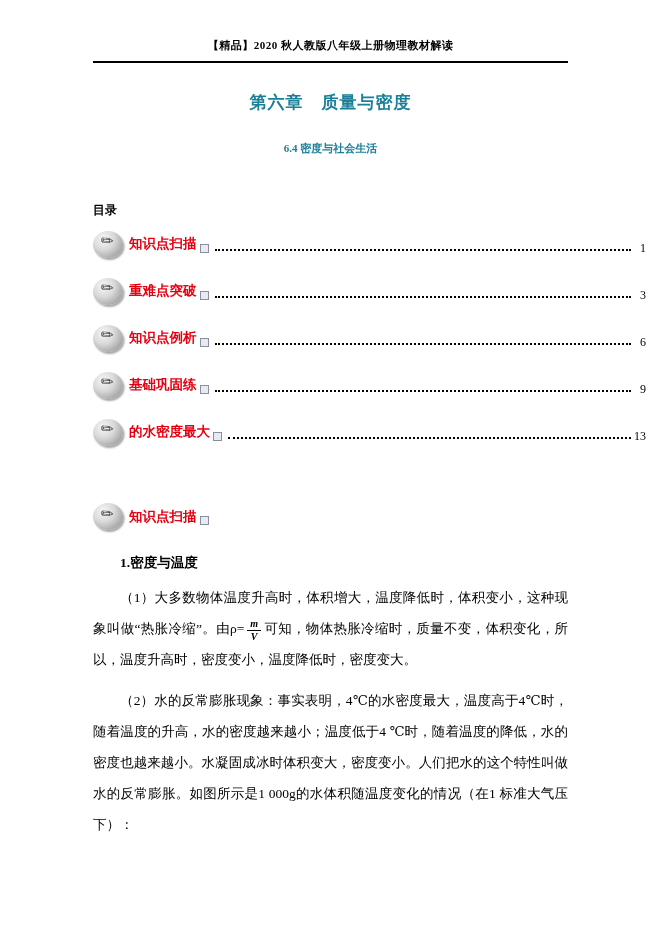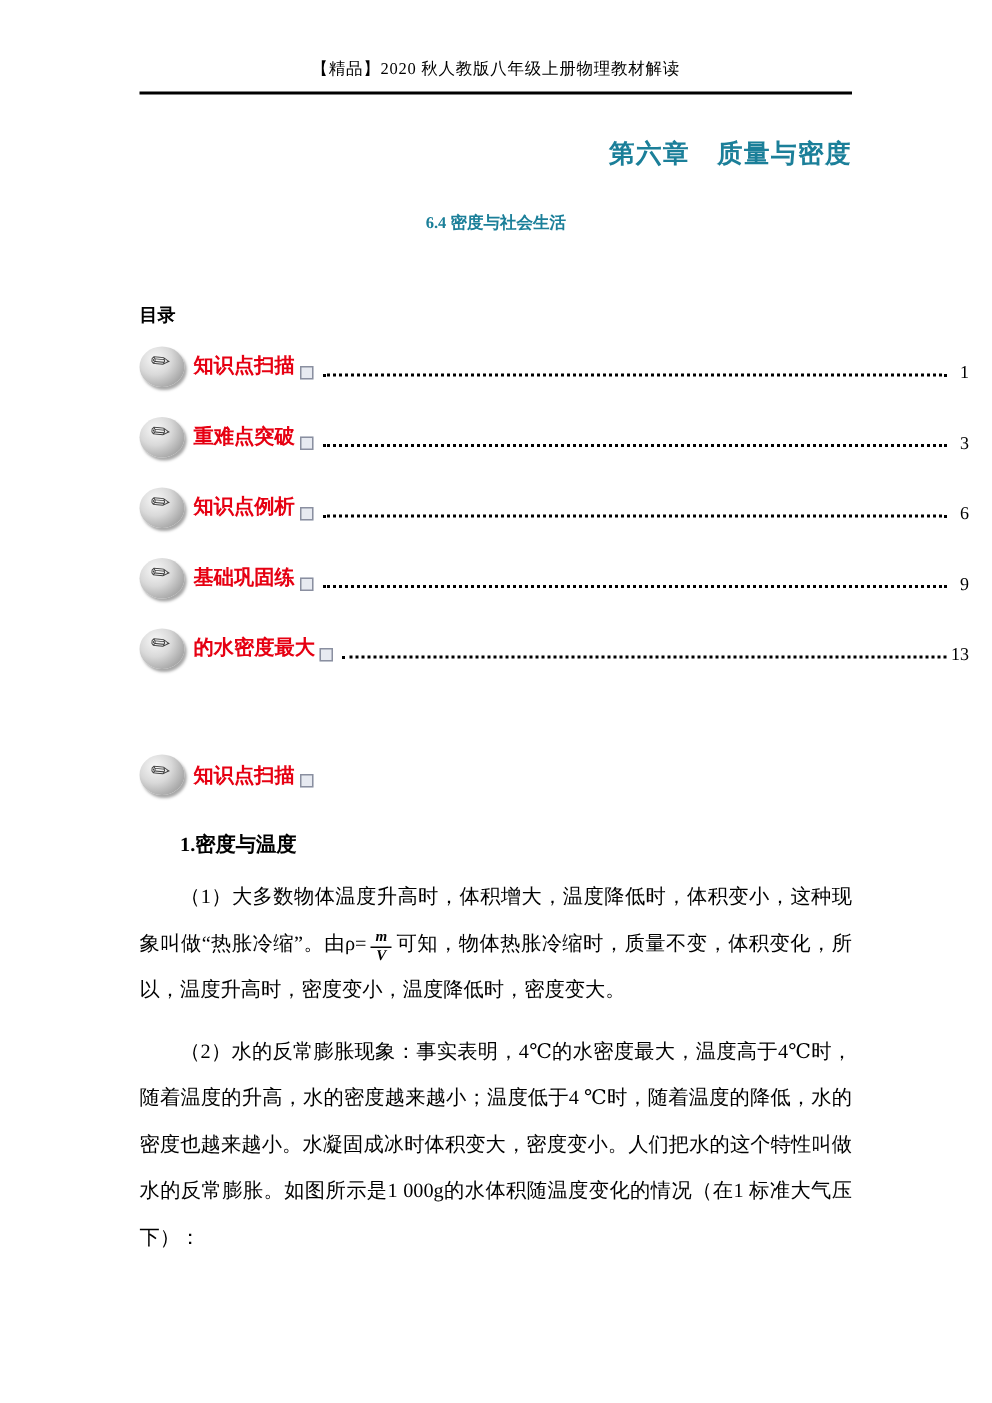--- a/index.html
+++ b/index.html
@@ -2,24 +2,24 @@
 <html><head>
 <meta charset="utf-8">
 <style>
   * { margin:0; padding:0; box-sizing:border-box; }
   html,body { background:#ffffff; }
   .page {
     width:661px; height:935px; background:#ffffff; overflow:hidden;
     font-family:"Liberation Serif","DejaVu Serif",serif; color:#000;
     padding:38px 93px 0 93px; position:relative; margin:0 auto;
   }
-  .doc-header { text-align:center; font-size:11px; font-weight:normal; letter-spacing:.5px; }
+  .doc-header { text-align:center; font-size:11px; font-weight:bold; letter-spacing:.5px; }
   .header-rule { border:none; border-top:2px solid #000; margin-top:8px; }
 
-  .chapter-title { color:#1b7f99; text-align:right; font-size:17px; font-weight:bold; margin-top:28px; letter-spacing:1px; }
+  .chapter-title { color:#1b7f99; text-align:center; font-size:17px; font-weight:bold; margin-top:28px; letter-spacing:1px; }
   .lesson-title  { color:#1b7f99; text-align:center; font-size:11px; font-weight:bold; margin-top:27px; }
 
   .toc-heading { font-size:12px; font-weight:bold; margin-top:46px; }
 
   .toc { margin-top:10px; margin-right:-78px; }
   .toc-item { display:flex; align-items:center; height:30px; margin-top:17px; cursor:pointer; }
   .toc-item:first-child { margin-top:8px; }
 
   .badge {
     width:30px; height:27px; border-radius:50%;

